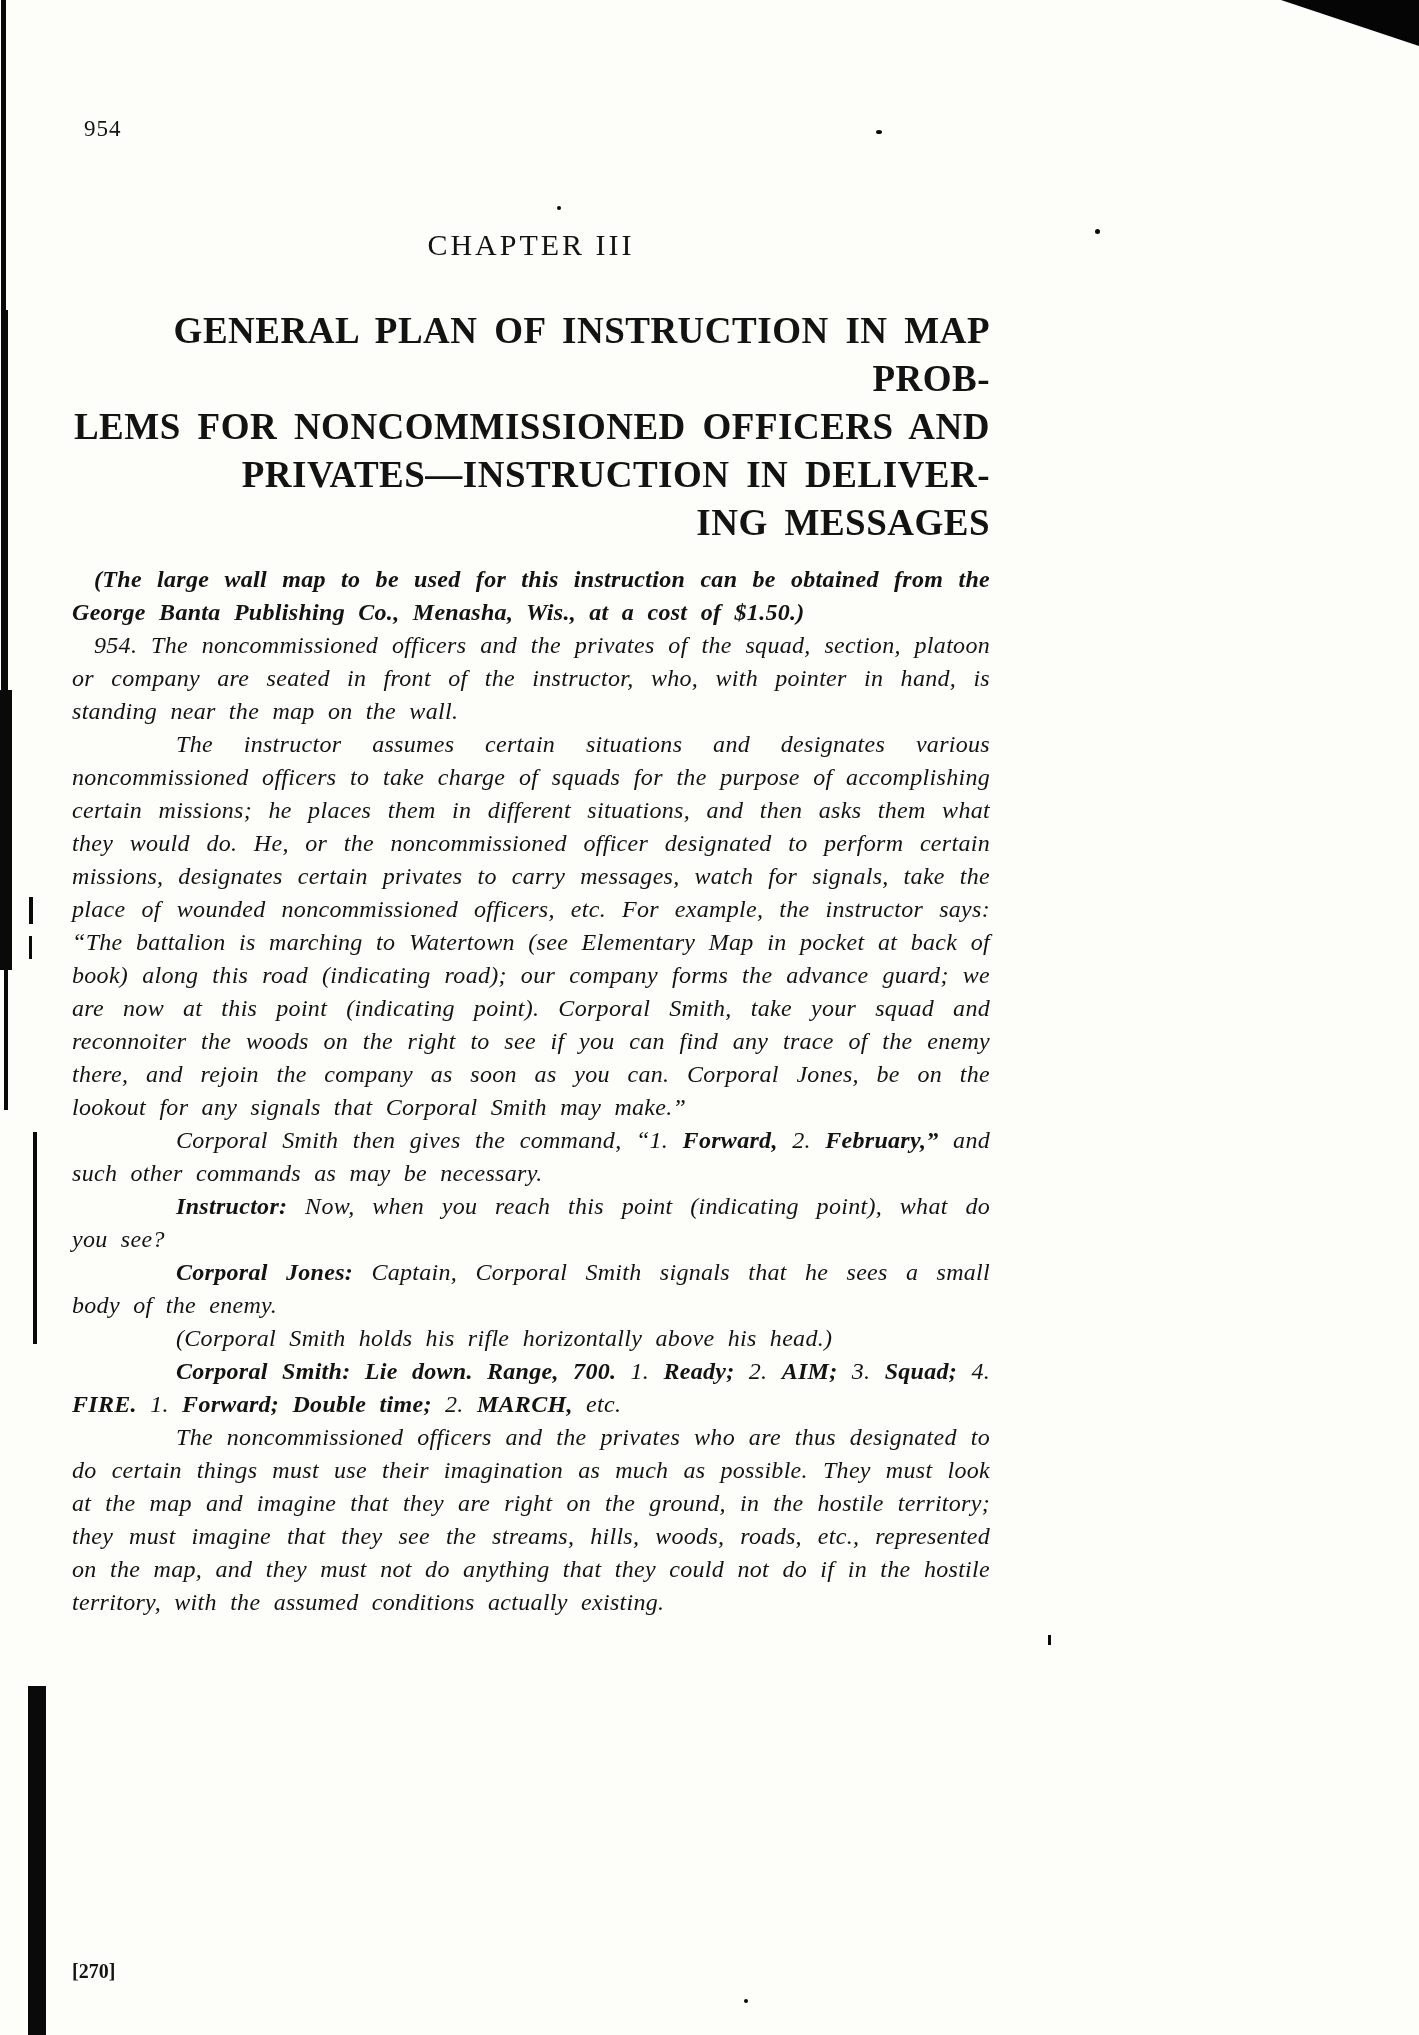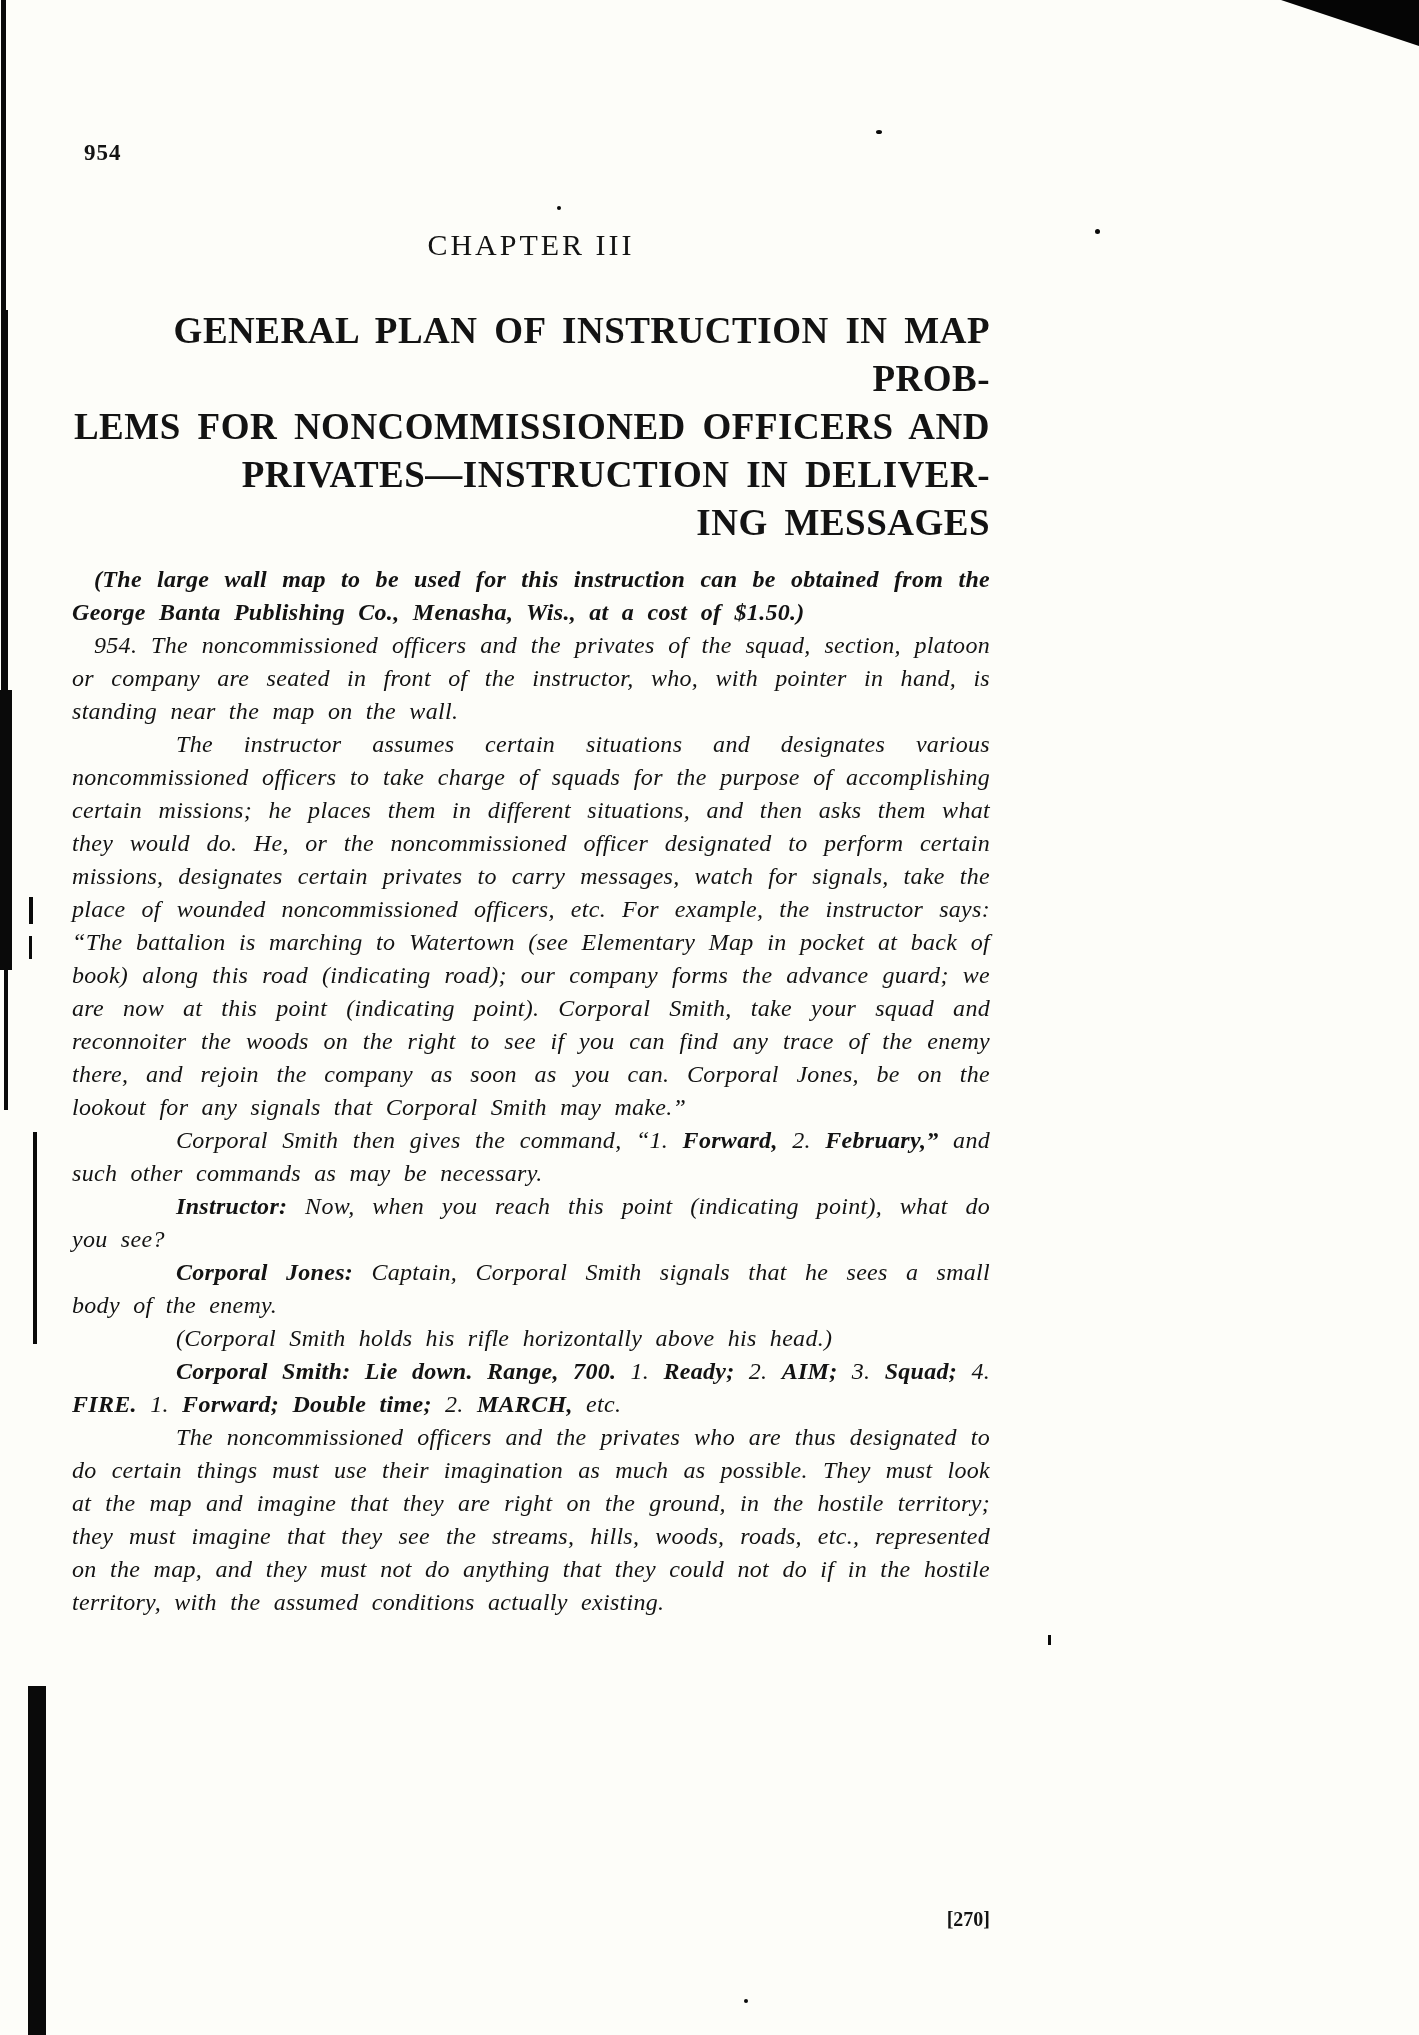--- a/index.html
+++ b/index.html
@@ -13,23 +13,22 @@
   }
   .content {
     position: absolute;
     left: 72px; top: 0;
     width: 918px;
   }
   .page-num-top {
     position: absolute;
     left: 84px; top: 116px;
     font-size: 23px;
-    font-weight: bold;
+    font-weight: normal;
     letter-spacing: 1px;
-    margin-top: 24px;
   }
   .chapter {
     margin: 225px 0 4px 0;
     text-align: center;
     font-size: 30px;
     font-weight: normal;
     letter-spacing: 3px;
     line-height: 40px;
   }
   .title {
@@ -49,23 +48,23 @@
     word-spacing: 7px;
     letter-spacing: 0.3px;
     font-style: italic;
   }
   p.para { margin: 0; }
   .indent-small { text-indent: 22px; }
   .indent-large { text-indent: 104px; }
   .b { font-weight: bold; }
   .page-num-bottom {
     position: absolute;
-    left: 72px; top: 1908px;
+    left: 72px; top: 1960px;
     width: 918px;
-    text-align: right;
+    text-align: left;
     font-size: 20px;
     font-weight: bold;
   }
   
   .artifact { position: absolute; background: #0a0a0a; }
   .corner-triangle {
     background: none;
     right: 0; top: 0;
     width: 0; height: 0;
     border-top: 46px solid #050505;

